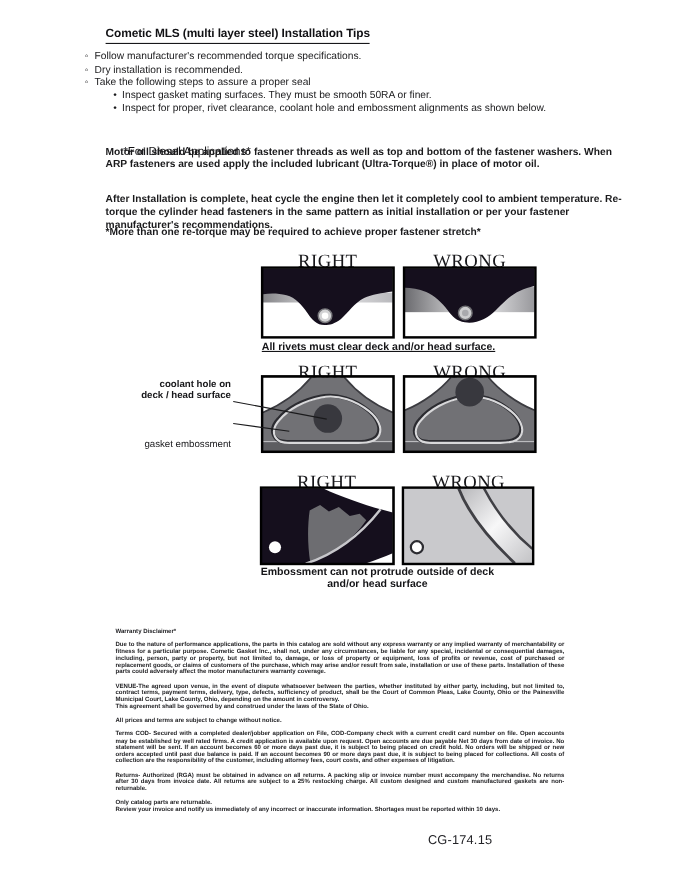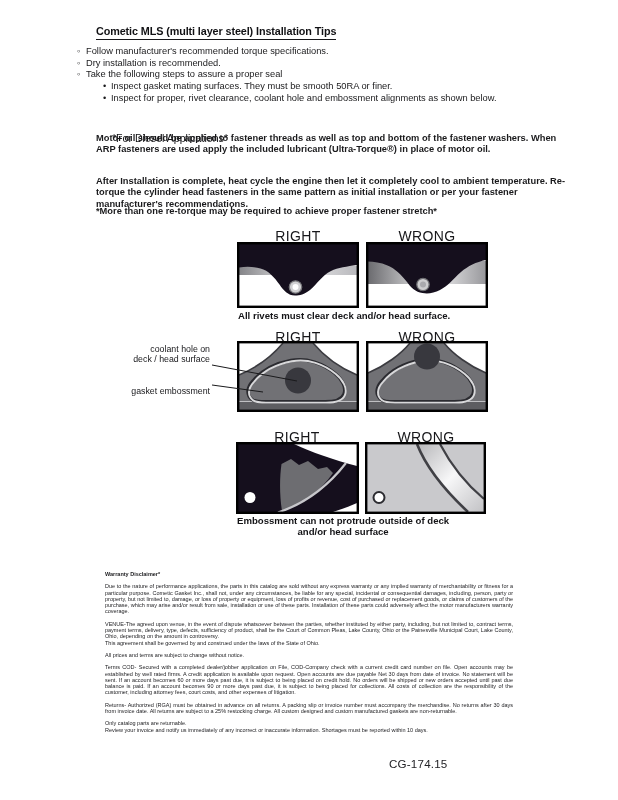--- a/index.html
+++ b/index.html
@@ -15,25 +15,25 @@
   .tips { position:absolute; left:77px; top:46px; width:470px; font-size:9.3px; line-height:11.7px; }
   .li { display:flex; }
   .li .m { width:9px; flex:0 0 9px; text-align:left; }
   .li.sub { margin-left:26px; }
   .li.sub .m { width:8px; flex:0 0 8px; }
   .diesel-h { position:absolute; left:96px; top:116px; margin:16px; font-size:10.6px; font-weight:normal; color:#111114; }
   .body { position:absolute; left:96px; width:470px; margin:0; font-size:9.3px; line-height:11.4px;font-weight:bold; }
   .p1 { top:133px; }
   .p2 { top:176px; }
   .note { top:206px; }
-  .dlabel { position:absolute; width:122px; text-align:center; font-size:14px; letter-spacing:0.4px; color:#17171a; }
+  .dlabel { position:absolute; width:122px; text-align:center; font-size:17px; letter-spacing:0.4px; color:#17171a;font-family:Liberation Serif, serif; }
   .dcap { position:absolute; margin:0; font-size:9.6px; font-weight:bold; color:#141417; line-height:10.5px; }
   .panel { position:absolute; display:block; }
   .callout { position:absolute; width:102px; text-align:right; font-size:8.8px; line-height:10px; color:#17171a; }
-  .pre { white-space:pre-line; }
+  .pre { white-space:pre-line;font-weight:bold; }
   .leader { position:absolute; pointer-events:none; }
   .warranty { position:absolute; left:105px; top:571px; width:408px; font-size:5.5px; line-height:6.3px; color:#232326; }
   .warranty .wh { font-weight:bold; margin:0 0 6px 0; }
   .warranty p { margin:0 0 6px 0; text-align:justify; }
   .warranty p.last { margin-bottom:0; }
   .pageno { position:absolute; left:389px; top:757px; font-size:11.6px; color:#222226; letter-spacing:0.2px; }
 </style>
 </head>
 <body>
 
@@ -98,28 +98,28 @@
     </defs>
     <rect x="2" y="2" width="118" height="62" fill="#ffffff"></rect>
     <rect x="2" y="19" width="118" height="23" fill="url(#dg2)"></rect>
     <rect x="2" y="42" width="118" height="22" fill="#ffffff"></rect>
     <path d="M2,2 H120 V18 C110,20 102,24 95,30 C87,37 82,44 74,48 C68,51 62,52 56.5,51 C49.5,50 45,45.5 41,40 C35.5,33 29,26.5 21.5,23.5 C14.5,20.5 8,19.5 2,19.5 Z" fill="#150f1d"></path>
     <circle cx="57" cy="42.5" r="6.2" fill="#cdcdcf" stroke="#6e6e72" stroke-width="1.3"></circle>
     <circle cx="57" cy="42.5" r="3" fill="#a9a9ad"></circle>
     <rect x="1.2" y="1.2" width="119.6" height="63.6" fill="none" stroke="#000000" stroke-width="2.4"></rect>
   </svg>
 
-  <p class="dcap" style="left:238px; top:311px;">All rivets must clear deck and/or head surface.</p>
+  <p class="dcap" style="left:238px; top:311px;text-decoration:underline;">All rivets must clear deck and/or head surface.</p>
 
   <div class="dlabel" style="left:237px; top:329px;">RIGHT</div>
   <div class="dlabel" style="left:366px; top:329px;">WRONG</div>
 
   <div class="callout pre" style="left:108px; top:344px;">coolant hole on
 deck / head surface</div>
-  <div class="callout" style="left:108px; top:386px;">gasket embossment</div>
+  <div class="callout" style="left:108px; top:398px;">gasket embossment</div>
 
   <svg class="panel" style="left:237px; top:341px;" width="122" height="71" viewBox="0 0 122 71">
     <rect x="2" y="2" width="118" height="67" fill="#717175"></rect>
     <rect x="2" y="60.5" width="118" height="8.5" fill="#5d5d61"></rect>
     <line x1="2" y1="60.5" x2="120" y2="60.5" stroke="#c9c9cc" stroke-width="0.9"></line>
     <path d="M2,2 H46 C36,14 20,26.5 2,34 Z" fill="#ffffff"></path>
     <path d="M46,2 C36,14 20,26.5 2,34" stroke="#3b3b40" stroke-width="1.6" fill="none"></path>
     <path d="M76,2 H120 V34 C102,26.5 86,14 76,2 Z" fill="#ffffff"></path>
     <path d="M76,2 C86,14 102,26.5 120,34" stroke="#3b3b40" stroke-width="1.6" fill="none"></path>
     <path d="M15,58.5 C9.5,54 9.5,47 16,40 C24,30.5 38,22.5 54,19.5 C70,16.5 86,22.5 97.5,32 C105.5,38.5 109.5,46.5 107,53 C104.5,59.5 97,60.8 88,60.8 L28,60.8 C20,60.8 17.5,60.5 15,58.5 Z" stroke="#2b2b30" stroke-width="3.4" fill="none"></path>

